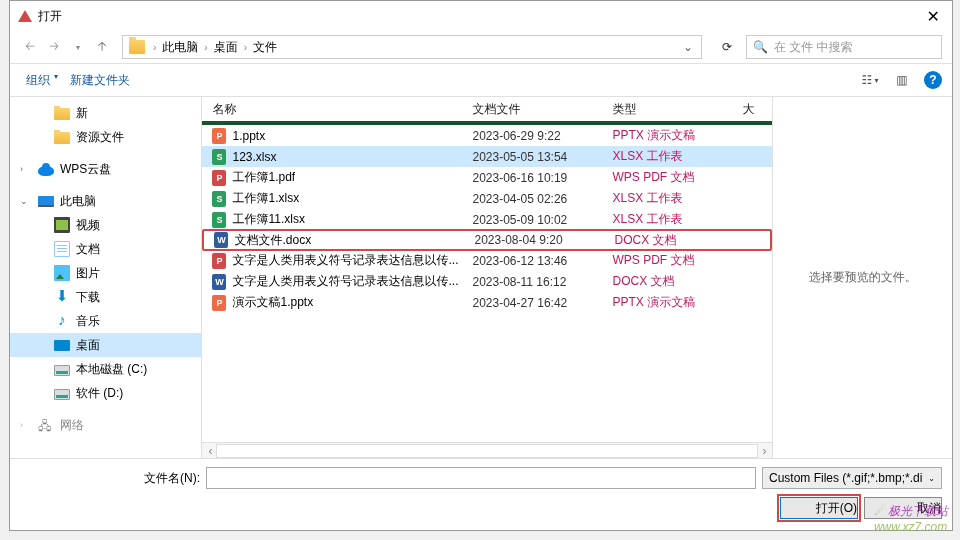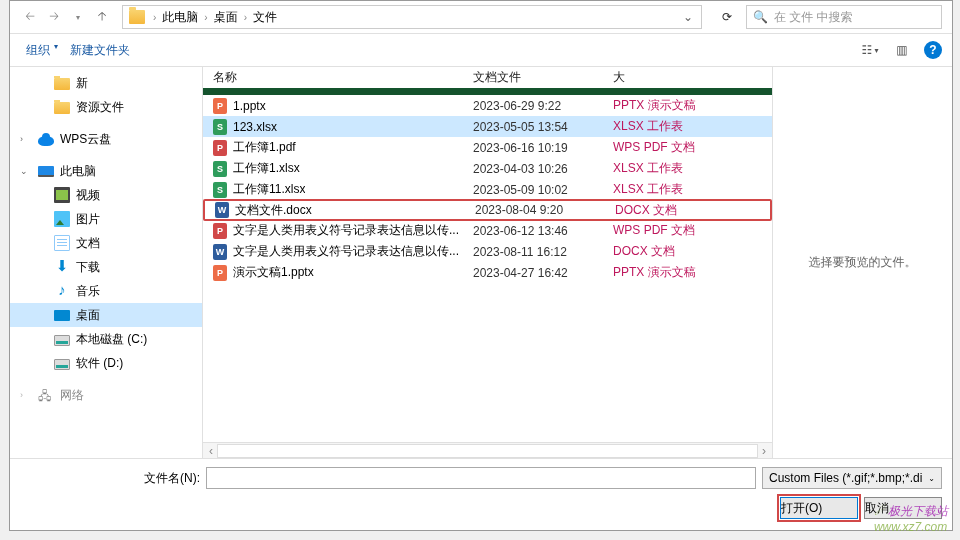--- a/index.html
+++ b/index.html
@@ -46,21 +46,21 @@
 .ico-pic { background: #4fc3f7; border-radius: 1px; }
 .ico-pic::after{content:"";position:absolute;bottom:2px;left:2px;width:0;height:0;border-left:4px solid transparent;border-right:4px solid transparent;border-bottom:5px solid #2e7d32;}
 .ico-doc { background: #fff; border: 1px solid #90caf9; border-radius: 1px; }
 .ico-doc::after{content:"";position:absolute;top:3px;left:2px;right:2px;height:1px;background:#90caf9;box-shadow:0 3px 0 #90caf9,0 6px 0 #90caf9;}
 .ico-dl { background: none; color: #0288d1; font-size: 15px; line-height: 14px; text-align: center; }
 .ico-music { color: #0288d1; font-size: 15px; line-height: 14px; text-align: center; }
 .ico-desktop { background: #0288d1; border-radius: 1px; height: 11px; }
 .ico-disk { background: #ddd; border: 1px solid #999; border-radius: 1px; height: 11px; margin-top: 2px; }
 .ico-disk::after{content:"";position:absolute;bottom:1px;left:1px;right:1px;height:3px;background:#26a69a;}
 .filelist { flex: 1; display: flex; flex-direction: column; border-left: 1px solid #e0e0e0; }
-.columns { height: 28px; display: flex; align-items: center; border-bottom: 7px solid #14532d; color: #222; }
+.columns { height: 28px; display: flex; align-items: center; border-bottom: 4px solid #14532d; color: #222; }
 .columns div { padding: 0 10px; }
 .col-name { width: 260px; }
 .col-date { width: 140px; }
 .col-type { width: 130px; }
 .col-size { width: 40px; }
 .rows { flex: 1; overflow: auto; }
 .row { height: 21px; display: flex; align-items: center; }
 .row.selected { background: #cce8ff; }
 .row.highlighted { border: 2px solid #d14848; border-radius: 2px; margin: -1px 0; position: relative; height: 22px; }
 .row .c-name { width: 260px; display: flex; align-items: center; gap: 6px; padding-left: 10px; }
@@ -74,32 +74,37 @@
 .fico-pdf { background: #d14848; }
 .hscroll { height: 16px; border-top: 1px solid #e0e0e0; background: #f5f5f5; display: flex; align-items: center; padding: 0 6px; color: #888; }
 .hscroll .track { flex:1; height:14px; background:#fff; border:1px solid #ddd; margin:0 4px; }
 .preview { width: 180px; border-left: 1px solid #e0e0e0; display: flex; align-items: center; justify-content: center; color: #666; text-align: center; }
 .footer { height: 72px; border-top: 1px solid #e0e0e0; display: flex; flex-direction: column; padding: 8px 10px; gap: 8px; }
 .footer-row { display: flex; align-items: center; gap: 6px; }
 .footer-row .label { width: 180px; text-align: right; }
 .footer-row .name-input { flex: 1; height: 22px; border: 1px solid #aaa; background: #fff; padding: 0 4px; }
 .footer-row .combo { width: 180px; height: 22px; border: 1px solid #aaa; background: #eee; display: flex; align-items: center; padding: 0 6px; justify-content: space-between; cursor: pointer; }
 .footer-row .spacer { flex: 1; }
-.footer-row .btn { min-width: 78px; height: 22px; border: 1px solid #888; background: #e8e8e8; display: flex; align-items: center; justify-content: flex-start; cursor: pointer; }
+.footer-row .btn { min-width: 78px; height: 22px; border: 1px solid #888; background: #e8e8e8; display: flex; align-items: center; justify-content: flex-end; cursor: pointer; }
 .footer-row .btn.default { border: 1px solid #0078d4; }
 .footer-row .btn.hl { outline: 2px solid #d14848; outline-offset: 1px; }
 .watermark { position: absolute; right: 12px; bottom: 6px; color: #8ab24a; font-size: 11px; font-style: italic; pointer-events: none; opacity: 0.8; }
 .watermark .cn { color: #a21caf; }
 .chev { font-size: 8px; }
 </style>
 </head>
 <body>
 
 <div class="dialog">
 
+  <div class="titlebar">
+    <span class="app-icon"></span>
+    <span class="title">打开</span>
+    <span class="close">✕</span>
+  </div>
 
   <div class="navbar">
     <span class="nav-btn">🡠</span>
     <span class="nav-btn">🡢</span>
     <span class="nav-btn" style="font-size:8px;">▾</span>
     <span class="nav-btn enabled">🡡</span>
     <div class="breadcrumb">
       <span class="folder-icon"></span>
       <span class="sep">›</span>
       <span class="crumb">此电脑</span>
@@ -152,26 +157,26 @@
       <div class="tree-item">
           <span class="exp">⌄</span>
           <span class="ico ico-pc"></span>
           <span>此电脑</span>
         </div>
       <div class="tree-item child">
           <span class="ico ico-video"></span>
           <span>视频</span>
         </div>
       <div class="tree-item child">
+          <span class="ico ico-doc"></span>
+          <span>文档</span>
+        </div>
+      <div class="tree-item child">
           <span class="ico ico-pic"></span>
           <span>图片</span>
-        </div>
-      <div class="tree-item child">
-          <span class="ico ico-doc"></span>
-          <span>文档</span>
         </div>
       <div class="tree-item child">
           <span class="ico ico-dl">⬇</span>
           <span>下载</span>
         </div>
       <div class="tree-item child">
           <span class="ico ico-music">♪</span>
           <span>音乐</span>
         </div>
       <div class="tree-item child selected">
@@ -191,20 +196,21 @@
           <span class="exp">›</span>
           <span class="ico">🖧</span>
           <span>网络</span>
         </div>
     </div>
 
     <div class="filelist">
       <div class="columns">
         <div class="col-name">名称</div>
         <div class="col-date">文档文件</div>
+        <div class="col-type">类型</div>
         <div class="col-size">大</div>
       </div>
       <div class="rows" id="rows">
           <div class="row">
             <div class="c-name">
               <span class="fico fico-p">P</span>
               <span class="fname">1.pptx</span>
             </div>
             <div class="c-date">2023-06-29 9:22</div>
             <div class="c-type">PPTX 演示文稿</div>
@@ -223,21 +229,21 @@
               <span class="fname">工作簿1.pdf</span>
             </div>
             <div class="c-date">2023-06-16 10:19</div>
             <div class="c-type">WPS PDF 文档</div>
           </div>
           <div class="row">
             <div class="c-name">
               <span class="fico fico-x">S</span>
               <span class="fname">工作簿1.xlsx</span>
             </div>
-            <div class="c-date">2023-04-03 10:26</div>
+            <div class="c-date">2023-04-05 02:26</div>
             <div class="c-type">XLSX 工作表</div>
           </div>
           <div class="row">
             <div class="c-name">
               <span class="fico fico-x">S</span>
               <span class="fname">工作簿11.xlsx</span>
             </div>
             <div class="c-date">2023-05-09 10:02</div>
             <div class="c-type">XLSX 工作表</div>
           </div>

